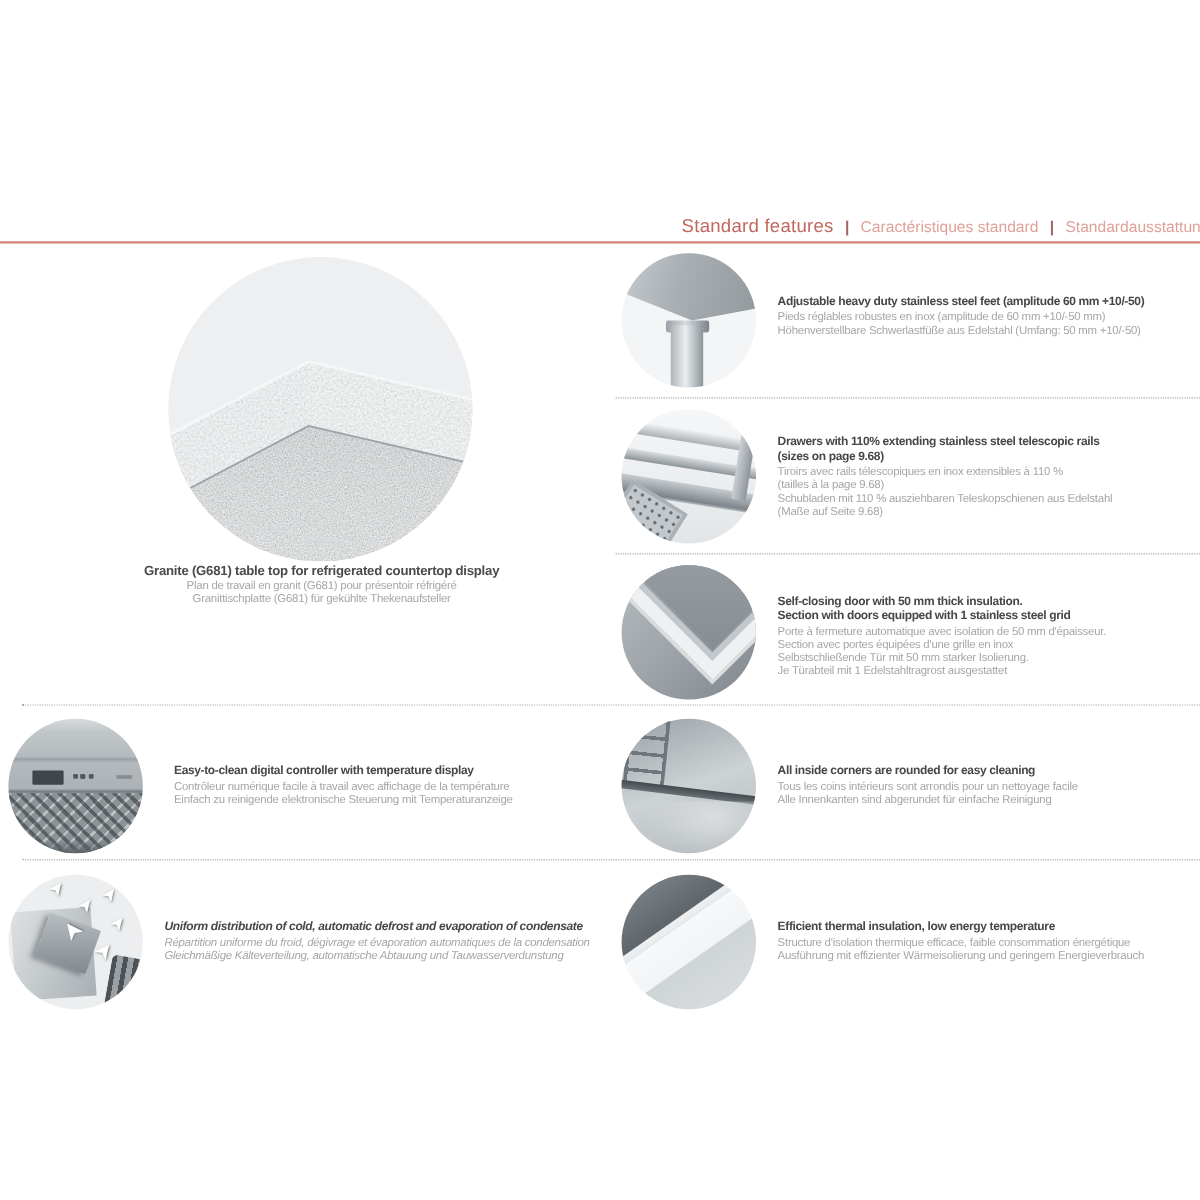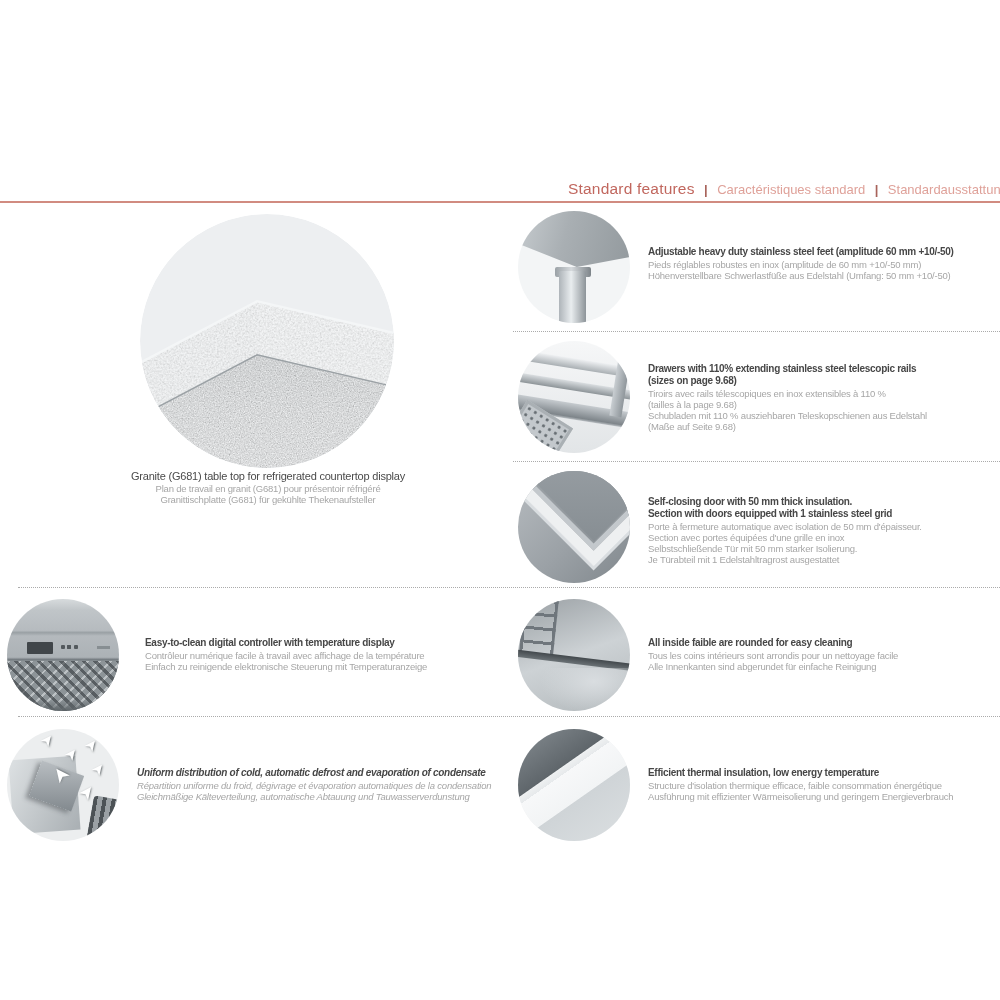--- a/index.html
+++ b/index.html
@@ -21,21 +21,21 @@
   .thumb * { position:absolute; }
 
   
   .feat { position:absolute; }
   .feat .t { font-size:10px; font-weight:bold; color:#474747; letter-spacing:-.3px; line-height:12px; white-space:nowrap; }
   .feat .s { font-size:9.5px; color:#a6a6a6; letter-spacing:-.2px; line-height:11px; white-space:nowrap; margin-top:1px; }
 
   
   .granite-wrap { position:absolute; left:140px; top:214px; width:254px; height:254px; border-radius:50%; overflow:hidden; }
   .gr-caption { position:absolute; left:30px; top:470px; width:476px; text-align:center; }
-  .gr-caption .t { font-size:11px; font-weight:normal; color:#4a4a4a; letter-spacing:-.2px; line-height:13px; }
+  .gr-caption .t { font-size:11px; font-weight:bold; color:#4a4a4a; letter-spacing:-.2px; line-height:13px; }
   .gr-caption .s { font-size:9.5px; color:#a6a6a6; letter-spacing:-.2px; line-height:11px; }
 
   
   .th-feet { background:#f3f5f6; }
   .th-feet .cab { left:-12%; top:-14%; width:124%; height:66%;
     background:linear-gradient(105deg,#d0d5d8 0%,#a9afb3 45%,#8f969a 100%);
     clip-path:polygon(0 0,100% 0,100% 80%,52% 97%,0 58%); }
   .th-feet .foot { left:37%; top:54%; width:24%; height:46%;
     background:linear-gradient(90deg,#aeb4b9 0%,#e9edef 45%,#8d9499 100%); border-radius:2px 2px 0 0; }
   .th-feet .collar { left:33%; top:50%; width:32%; height:9%;
@@ -225,21 +225,21 @@
       </div>
   </div>
 
   <div class="thumb th-corners" style="left:518px; top:599px;">
     <div class="rack"></div>
     <div class="shelf"></div>
     <div class="glow"></div>
   </div>
   <div class="feat" style="left:648px; top:637px;">
     <div class="t">
-        <div>All inside faible are rounded for easy cleaning</div>
+        <div>All inside corners are rounded for easy cleaning</div>
       </div>
     <div class="s">
         <div>Tous les coins intérieurs sont arrondis pour un nettoyage facile</div>
         <div>Alle Innenkanten sind abgerundet für einfache Reinigung</div>
       </div>
   </div>
 
   <div class="thumb th-insul" style="left:518px; top:729px;">
     <div class="bands"></div>
   </div>

